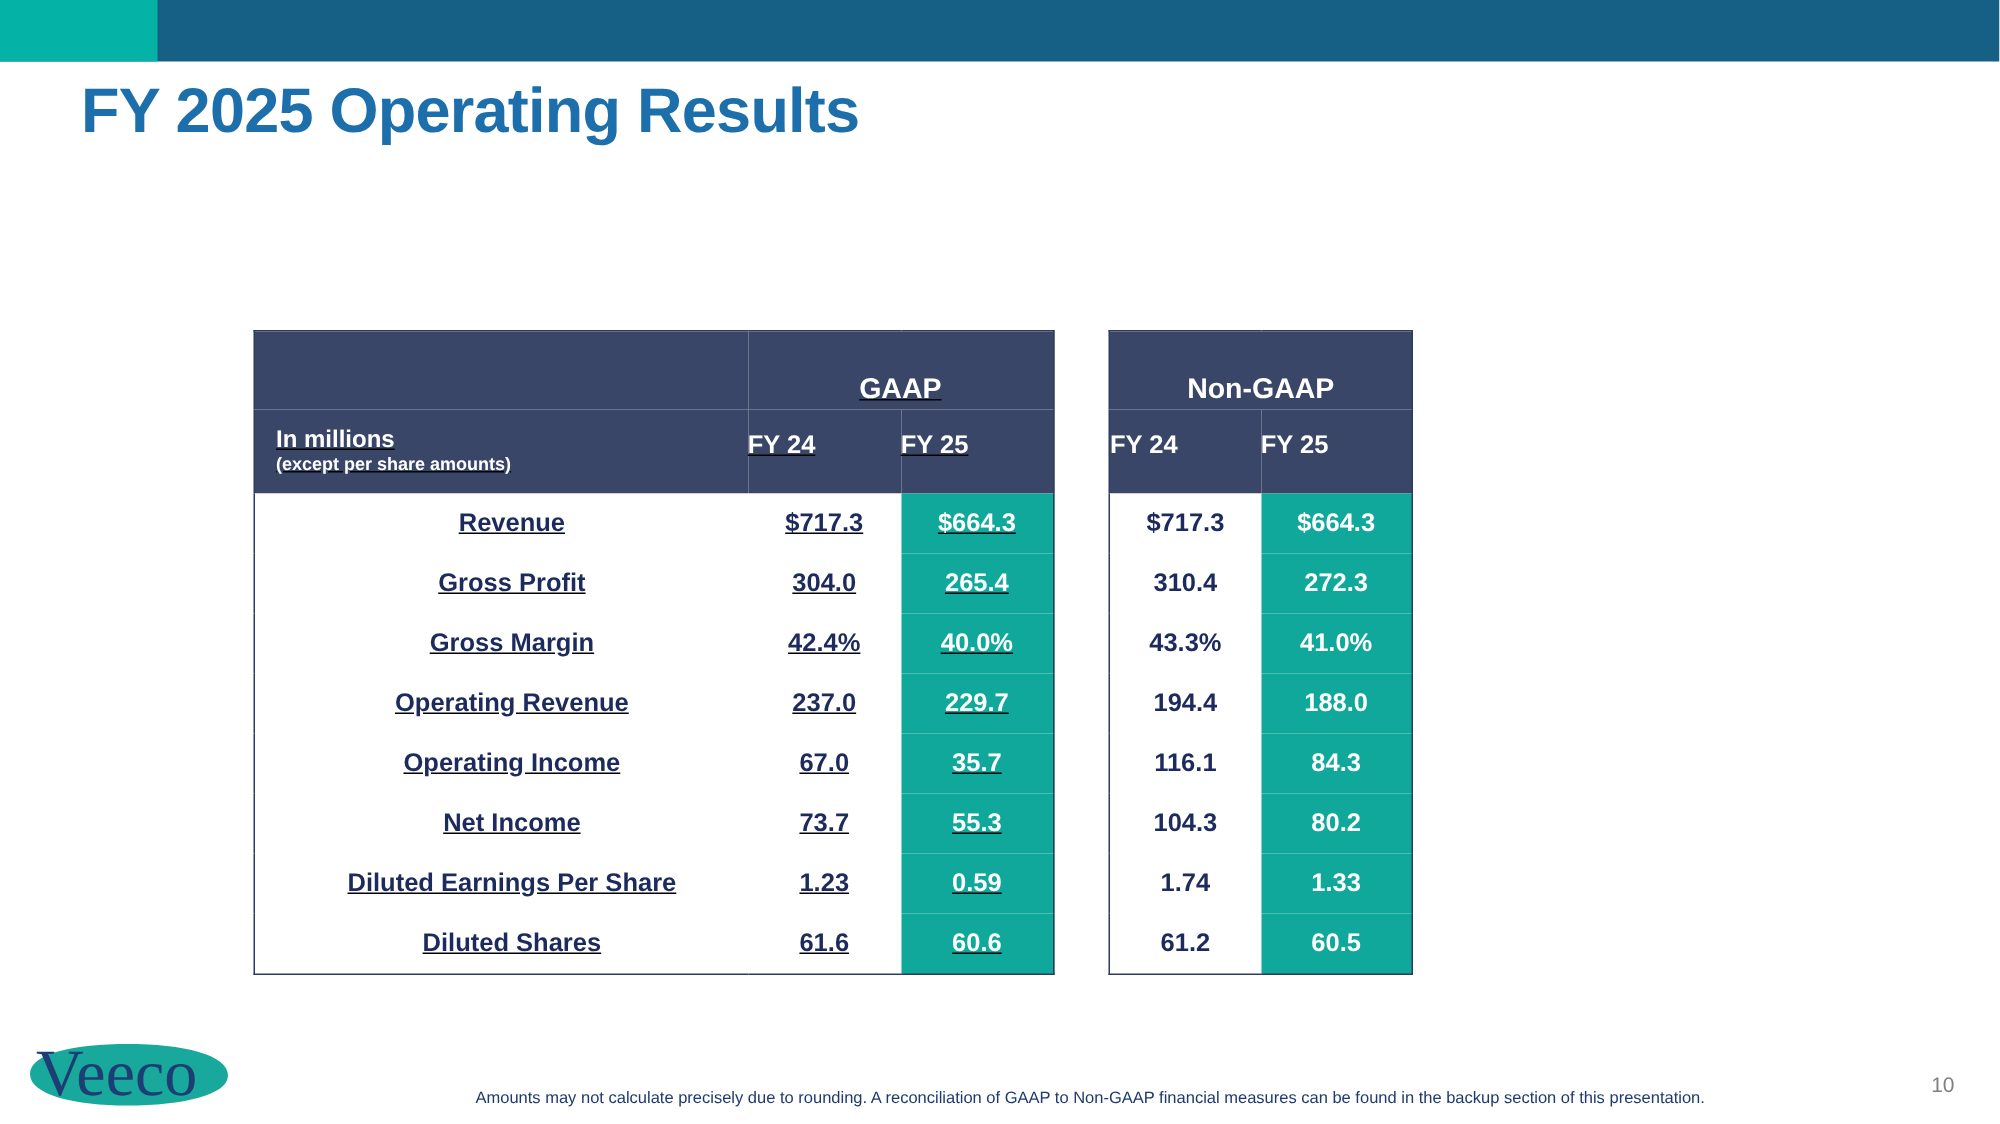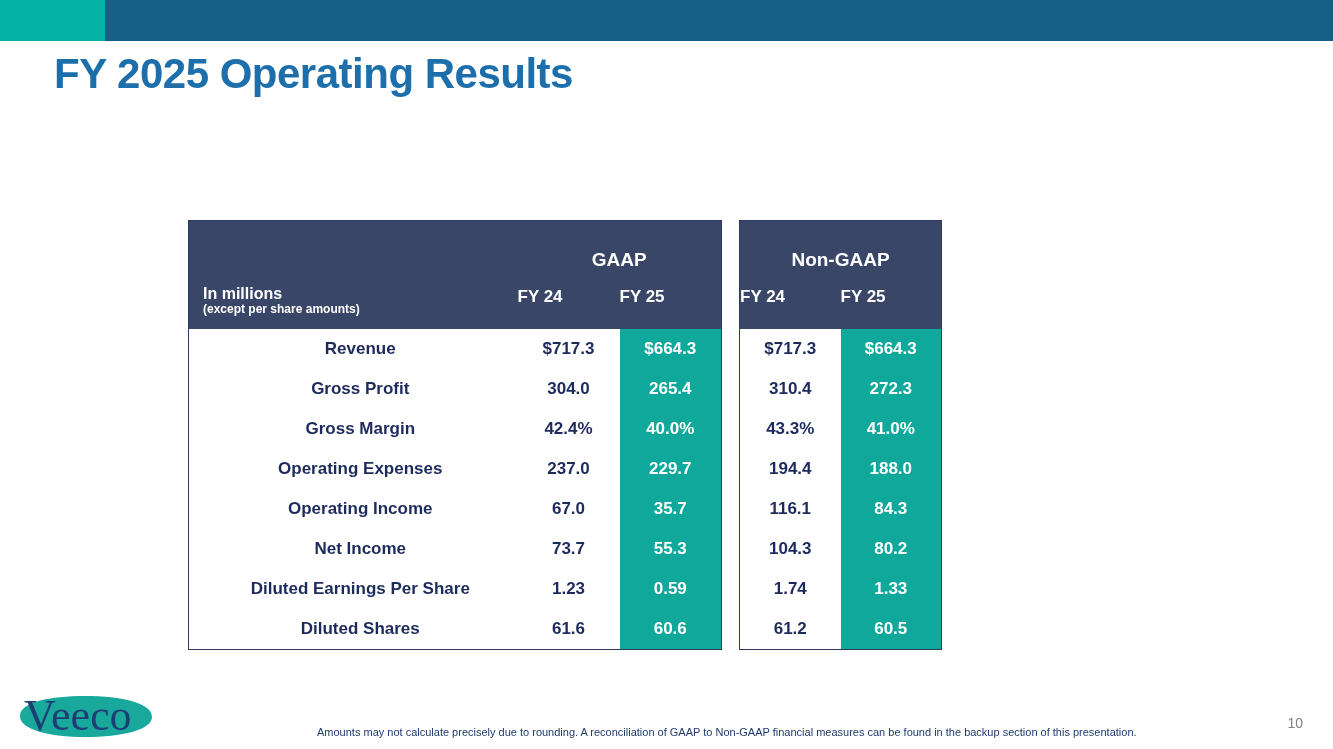--- a/index.html
+++ b/index.html
@@ -43,23 +43,24 @@
 
   
   .fin-table {
     position: absolute;
     border-collapse: collapse;
     border: 1px solid #2f3b5c;
     background: #ffffff;
     table-layout: fixed;
   }
   #gaap-table {
-    left: 188px;
+    left: 169px;
     top: 220px;
     width: 533px;
+    text-decoration: underline;
   }
   #nongaap-table {
     left: 739px;
     top: 220px;
     width: 202px;
   }
 
   .fin-table th, .fin-table td {
     padding: 0;
     margin: 0;
@@ -199,21 +200,21 @@
       <td class="row-label">Gross Profit</td>
       <td class="val-prior">304.0</td>
       <td class="val-current">265.4</td>
     </tr>
     <tr class="data-row">
       <td class="row-label">Gross Margin</td>
       <td class="val-prior">42.4%</td>
       <td class="val-current">40.0%</td>
     </tr>
     <tr class="data-row">
-      <td class="row-label">Operating Expenses</td>
+      <td class="row-label">Operating Revenue</td>
       <td class="val-prior">237.0</td>
       <td class="val-current">229.7</td>
     </tr>
     <tr class="data-row">
       <td class="row-label">Operating Income</td>
       <td class="val-prior">67.0</td>
       <td class="val-current">35.7</td>
     </tr>
     <tr class="data-row">
       <td class="row-label">Net Income</td>

